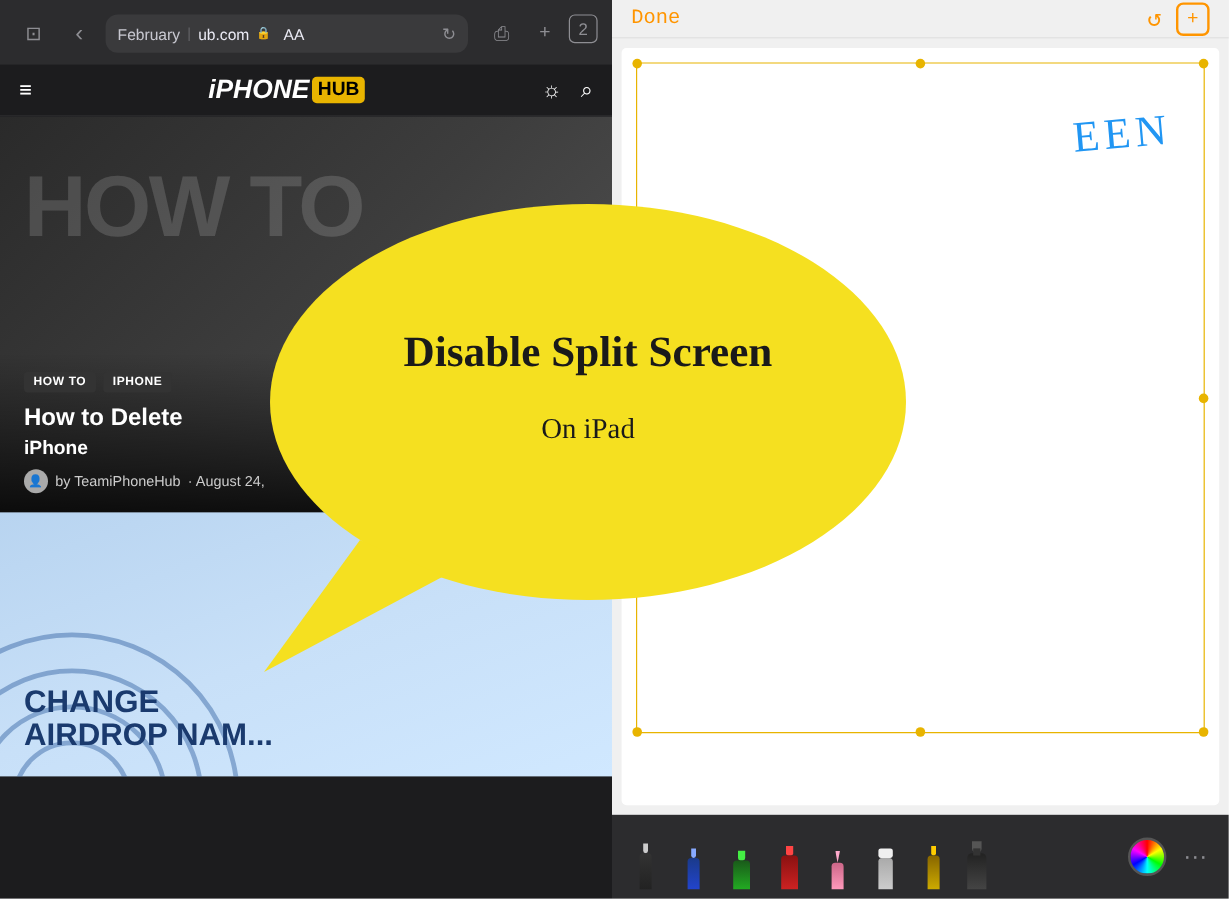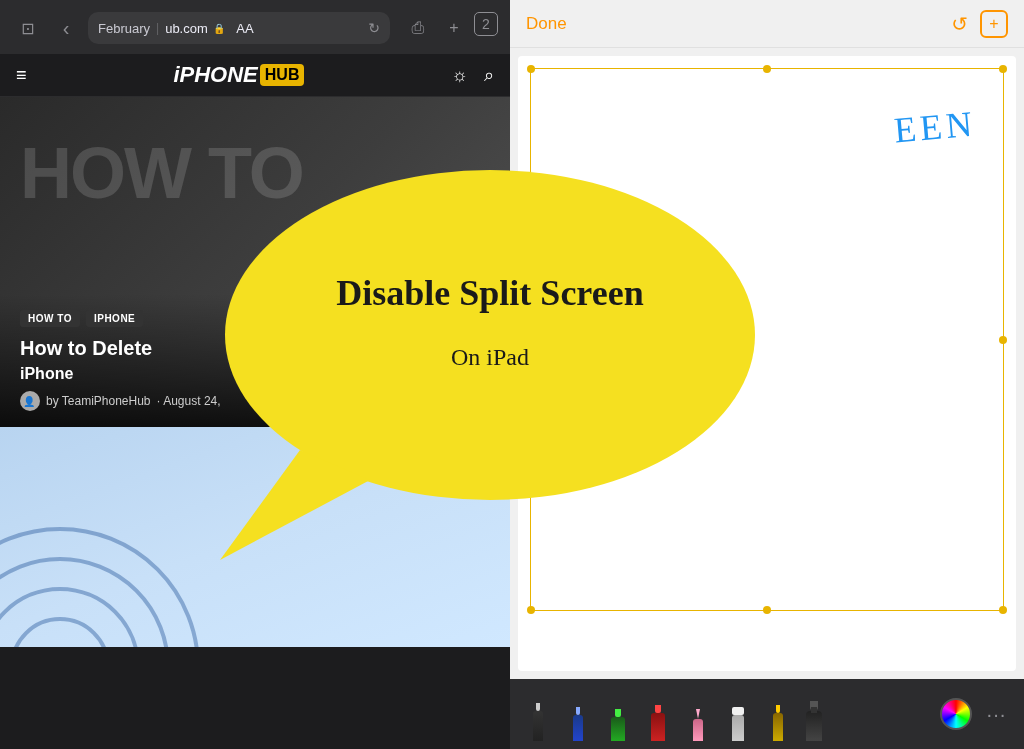--- a/index.html
+++ b/index.html
@@ -267,21 +267,22 @@
       flex-direction: column;
     }
 
     .notes-topbar {
       background: #f0f0f0;
       padding: 10px 16px;
       display: flex;
       align-items: center;
       justify-content: space-between;
       border-bottom: 1px solid #e0e0e0;
-      height: 48px;
+      height: 32px;
+      font-family: Liberation Mono, monospace;
     }
 
     .done-btn {
       color: #ff9500;
       font-size: 17px;
       font-weight: 400;
       cursor: pointer;
     }
 
     .notes-top-icons {
@@ -464,20 +465,22 @@
     <div class="second-card">
 
       <div class="airdrop-circles">
         <div class="circle-ring" style="width:280px;height:280px;top:-140px;left:-140px;"></div>
         <div class="circle-ring" style="width:220px;height:220px;top:-110px;left:-110px;"></div>
         <div class="circle-ring" style="width:160px;height:160px;top:-80px;left:-80px;"></div>
         <div class="circle-ring" style="width:100px;height:100px;top:-50px;left:-50px;"></div>
 
       </div>
       <div class="change-airdrop-title">
+        <div>CHANGE</div>
+        <div>AIRDROP NAM...</div>
       </div>
     </div>
   </div>
 </div>
 
 <div class="right-panel">
 
   <div class="notes-topbar">
     <span class="done-btn">Done</span>
     <div class="notes-top-icons">

